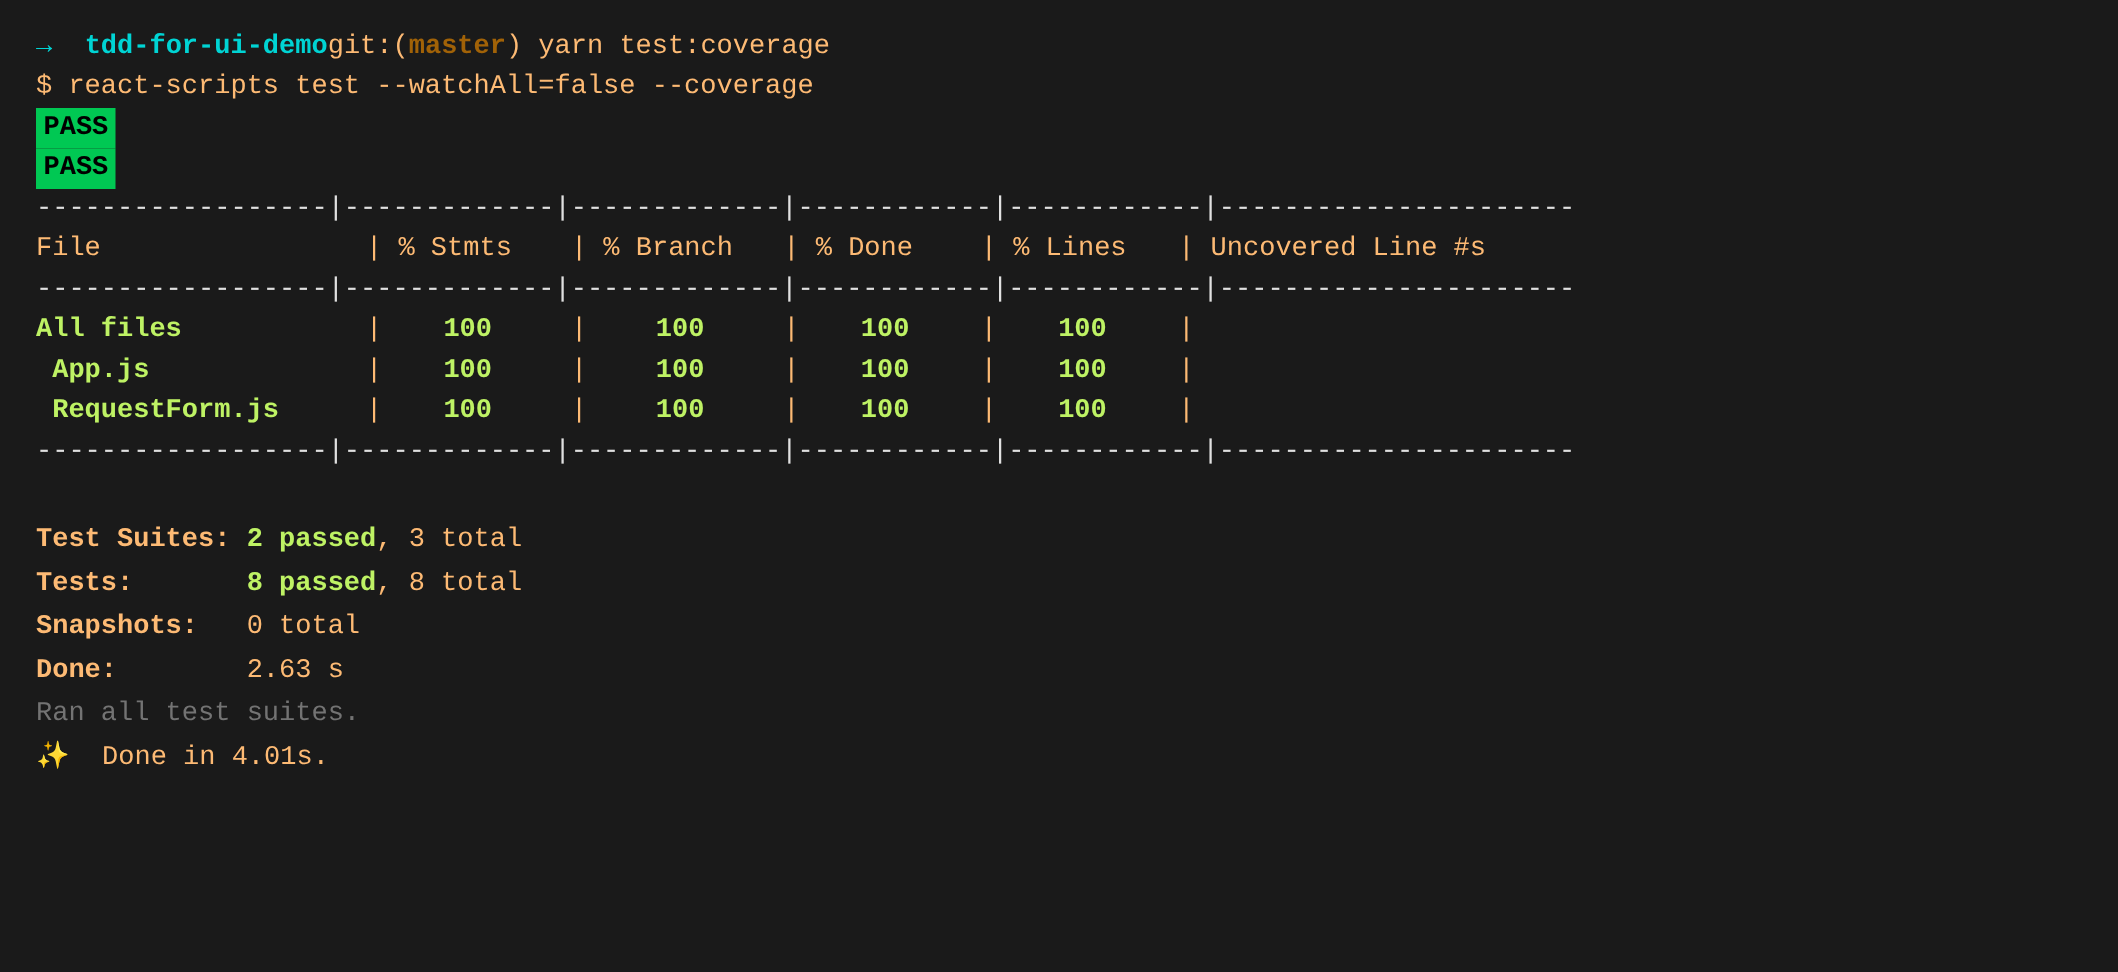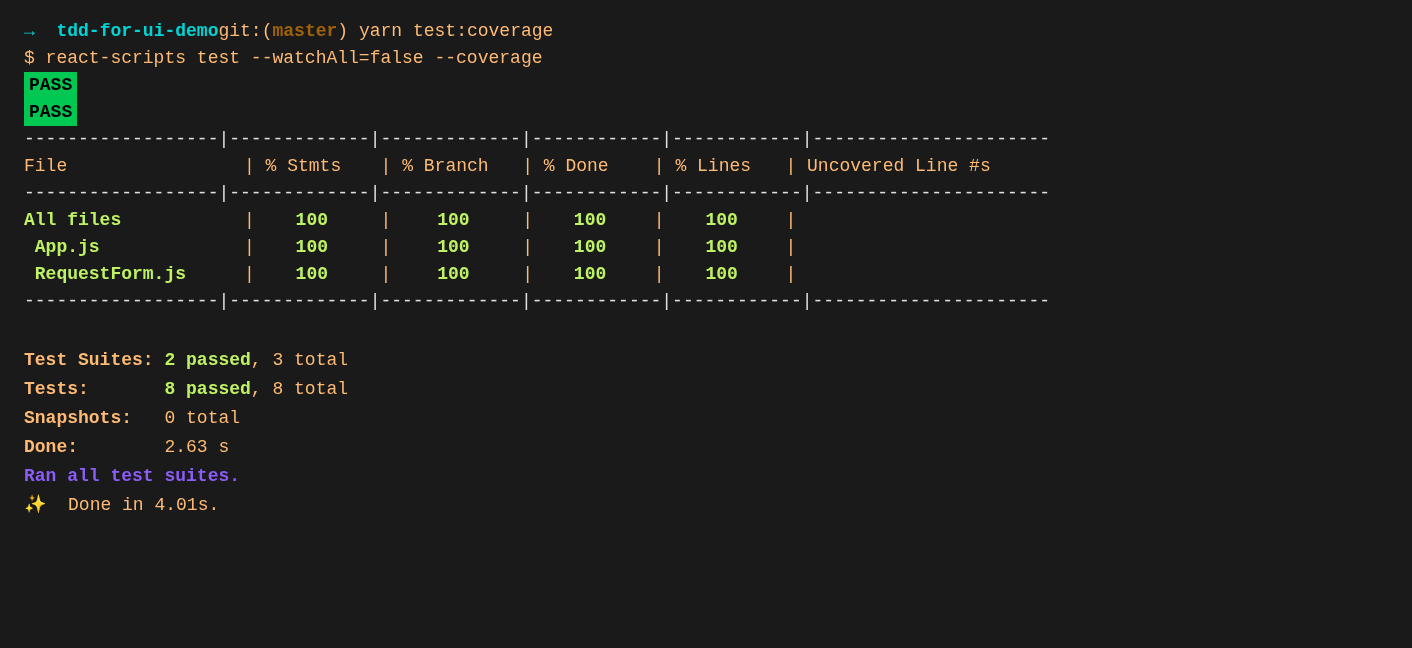--- a/index.html
+++ b/index.html
@@ -26,21 +26,21 @@
     .line {
       display: flex;
       align-items: baseline;
       white-space: pre;
     }
 
     .cyan { color: #00d4d4; }
     .green { color: #bef264; }
     .red { color: #a16207; }
     .white { color: #fdba74; }
-    .gray { color: #8b5cf6; font-weight: bold; }
+    .gray { color: #737373; }
     .bold { font-weight: bold; }
 
     .pass-badge {
       display: inline-block;
       background-color: #00c853;
       color: #000;
       font-weight: bold;
       padding: 0px 5px;
       margin-right: 8px;
       font-size: 18px;

